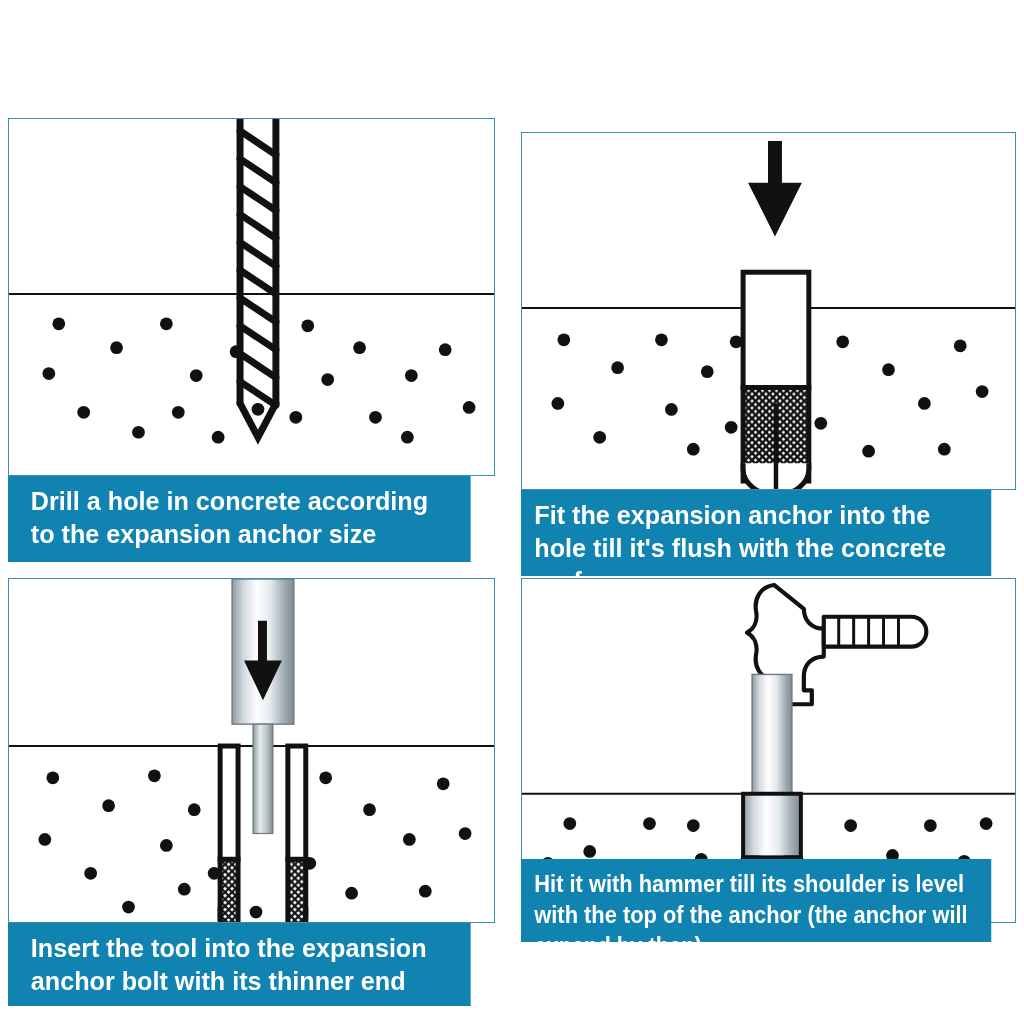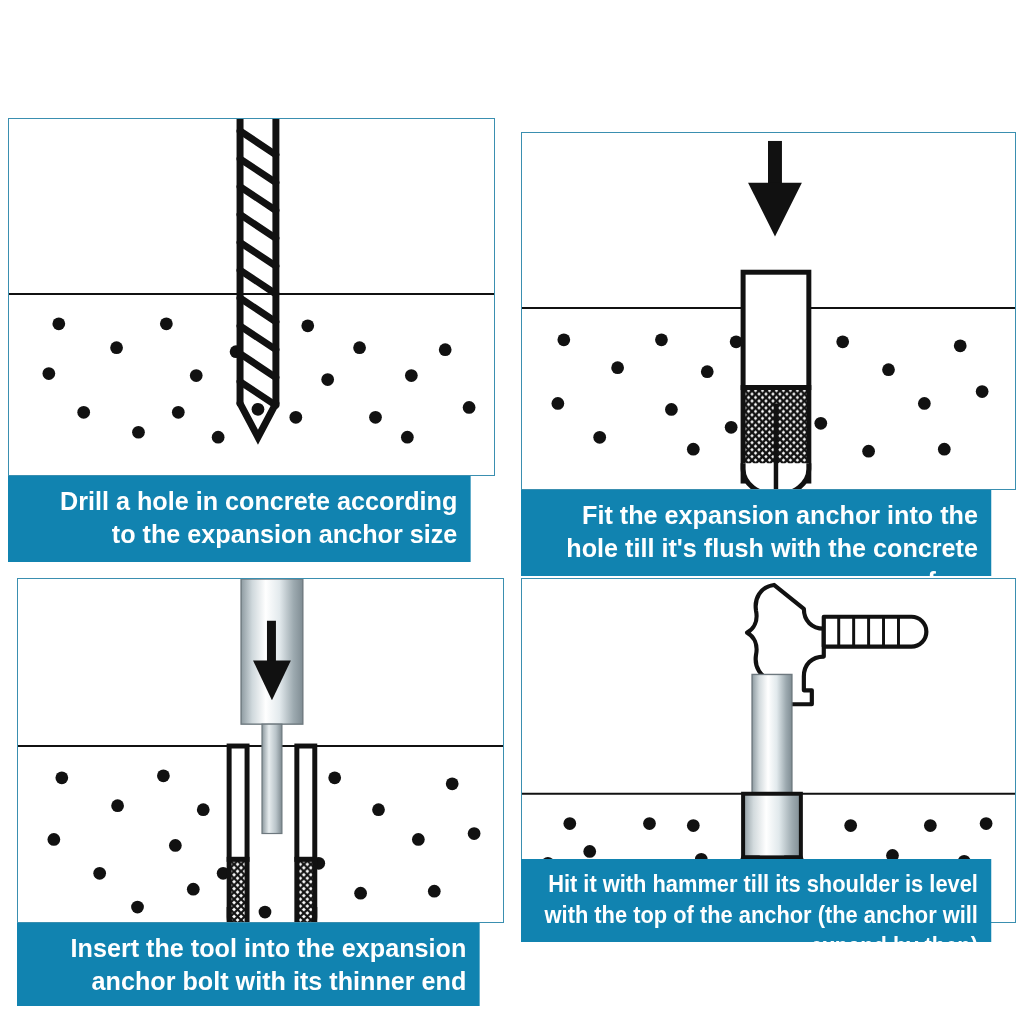--- a/index.html
+++ b/index.html
@@ -24,30 +24,30 @@
     font-size:62px;
     line-height:62px;
     letter-spacing:-0.5px;
     transform:scaleX(0.86);
     transform-origin:center;
     white-space:nowrap;
   }
 
   
   .grid{
-    position:absolute;left:0;top:100px;width:1024px;height:924px;text-align:right;
+    position:absolute;left:0;top:100px;width:1024px;height:924px;
   }
   .panel{
     position:absolute;
     box-sizing:border-box;
     background:#ffffff;
   }
   .panel.p1{left:8px;  top:18px;  width:487px;height:444px;}
   .panel.p2{left:521px;top:32px;  width:495px;height:444px;border-radius:8px;}
-  .panel.p3{left:8px;  top:478px; width:487px;height:428px;margin-left:9px;}
+  .panel.p3{left:8px;  top:478px; width:487px;height:428px;}
   .panel.p4{left:521px;top:478px; width:495px;height:364px;}
 
   .art{
     position:absolute;left:0;top:0;right:0;
     box-sizing:border-box;
     border:1.5px solid #3a8fb0;
     background:#fff;
     overflow:hidden;
   }
   .panel.p1 .art,.panel.p2 .art{height:358px;}

